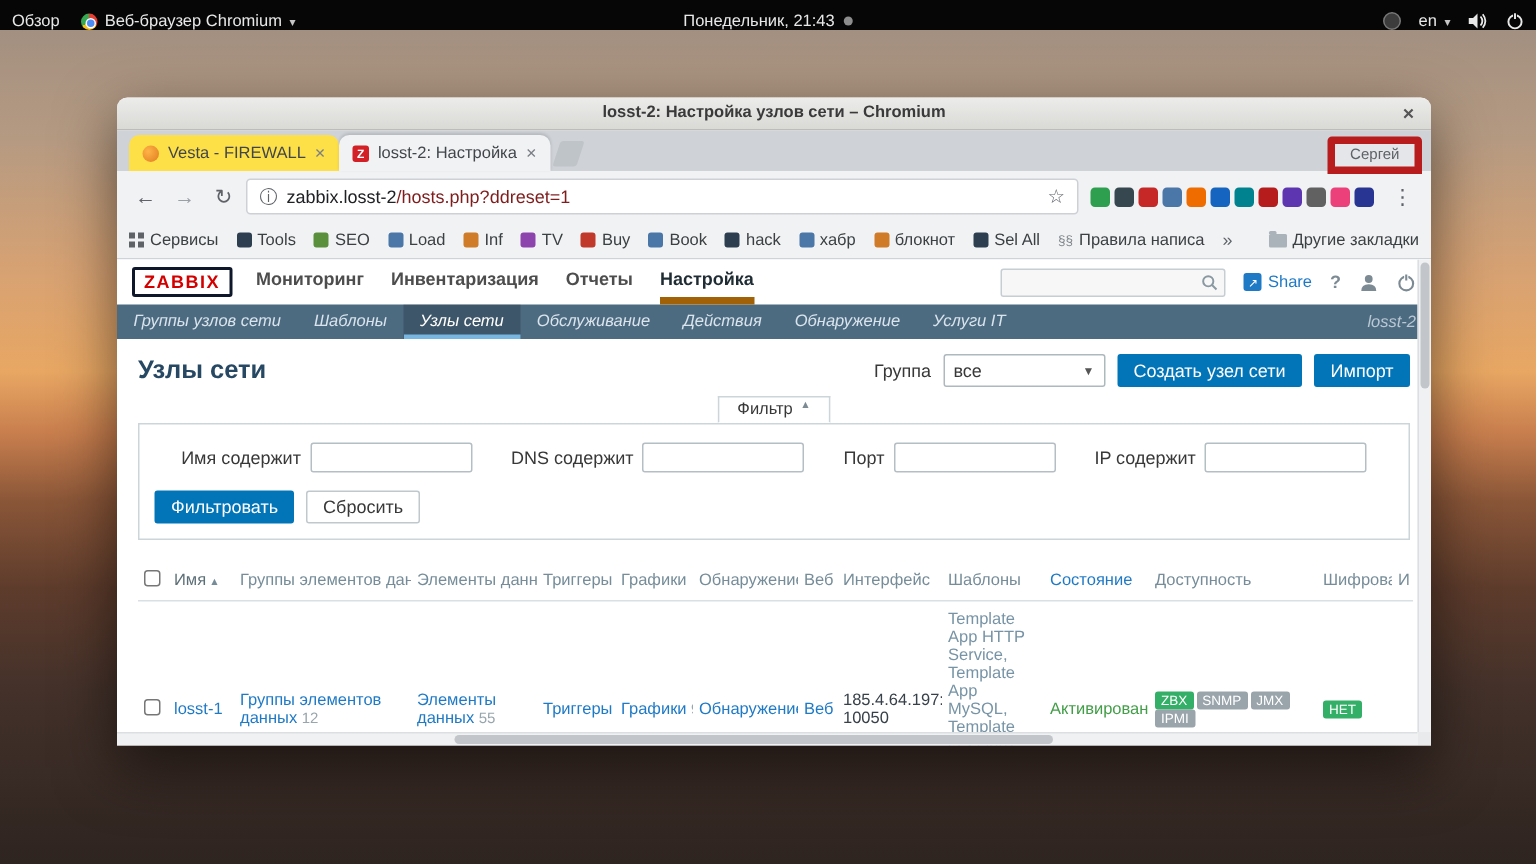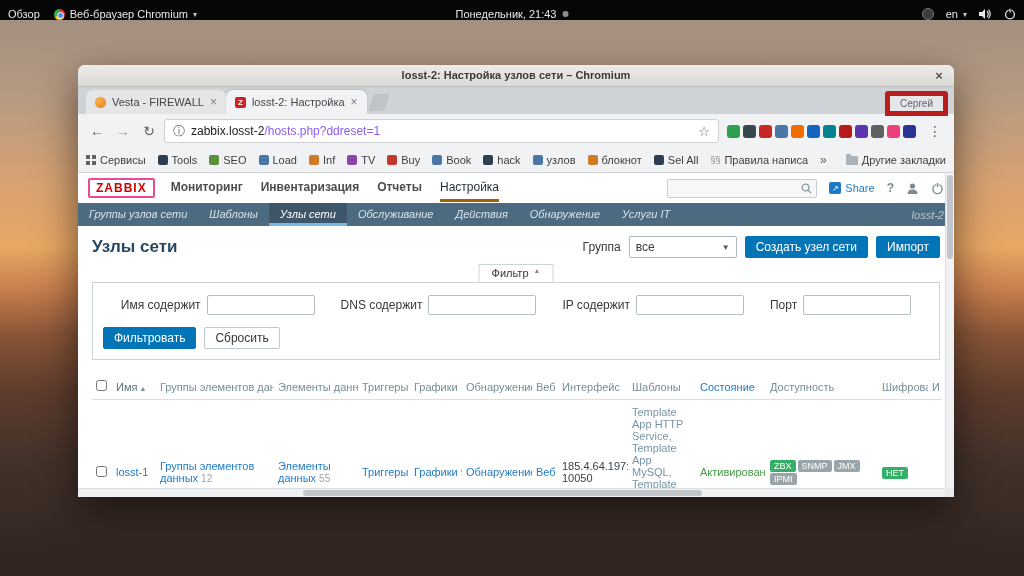--- a/index.html
+++ b/index.html
@@ -32,41 +32,41 @@
     border-radius:7px 7px 0 0; box-shadow:0 14px 40px rgba(0,0,0,.55); overflow:hidden; background:#fff; }
 
   .titlebar { height:22px; background:linear-gradient(#eceuea,#dadad7); background:linear-gradient(#ececea,#d9d9d6);
     border-bottom:1px solid #bcbcb8; position:relative; text-align:center;
     font-size:11px; font-weight:bold; color:#3a3a3a; line-height:21px; }
   .win-close { position:absolute; right:7px; top:0; width:16px; line-height:21px; font-size:13px; color:#555; cursor:pointer; }
 
   .tabstrip { height:27px; background:#cfd3d8; display:flex; align-items:flex-end; padding-left:8px; position:relative; }
   .tab { height:24px; display:flex; align-items:center; gap:6px; padding:0 9px; font-size:11px; color:#42464b;
     border-radius:7px 7px 0 0; max-width:170px; }
-  .tab.inactive { background:#e5e5e5; }
+  .tab.inactive { background:#fde047; }
   .tab.active { background:#f1f2f4; box-shadow:0 -1px 2px rgba(0,0,0,.12); }
   .tab-label { white-space:nowrap; overflow:hidden; text-overflow:ellipsis; max-width:118px; }
   .tab-close { font-size:12px; color:#7a7f85; cursor:pointer; }
   .fav-vesta { width:11px; height:11px; border-radius:50%; background:radial-gradient(circle at 35% 35%, #ffb347, #e07b1f); }
   .fav-zabbix { width:11px; height:11px; background:#d31f26; color:#fff; font-size:8px; font-weight:bold;
     display:flex; align-items:center; justify-content:center; border-radius:2px; }
   .newtab { width:16px; height:17px; background:#bfc4c9; margin-left:4px; transform:skewX(-18deg); border-radius:2px; margin-bottom:3px; }
   .profile-chip { position:absolute; right:6px; top:4px; background:#e4e6e9; border:5px solid #b91c1c;
     border-radius:3px 3px 0 0; font-size:10px; color:#5f6368; padding:2px 10px; }
 
   .toolbar { height:34px; background:#f1f2f4; display:flex; align-items:center; gap:4px; padding:0 8px; }
   .nav-btn { width:22px; height:22px; display:flex; align-items:center; justify-content:center;
     font-size:14px; color:#5f6368; border-radius:50%; cursor:pointer; }
   .nav-btn.dim { color:#9aa0a6; }
   .omnibox { flex:1; height:24px; background:#fff; border:1px solid #cdd0d4; border-radius:3px;
     display:flex; align-items:center; padding:0 8px; gap:6px; min-width:220px; }
   .info-ico { color:#5f6368; font-size:12px; }
   .url { font-size:12px; white-space:nowrap; overflow:hidden; }
   .url .host { color:#202124; }
-  .url .path { color:#8b5cf6; }
+  .url .path { color:#7f1d1d; }
   .star { margin-left:auto; color:#5f6368; font-size:13px; }
   .extensions { display:flex; align-items:center; gap:3px; padding:0 4px; }
   .ext-dot { width:13px; height:13px; border-radius:3px; display:inline-block; }
   .menu-dots { font-size:14px; color:#5f6368; padding:0 4px; }
 
   .bookmarks { height:25px; background:#f1f2f4; border-bottom:1px solid #cfd3d7; display:flex; align-items:center;
     padding:0 8px; gap:12px; font-size:11px; color:#3c4043; white-space:nowrap; overflow:hidden; }
   .bm { display:flex; align-items:center; gap:4px; cursor:pointer; }
   .bm-ico { width:10px; height:10px; border-radius:2px; background:#b6bcc2; flex:0 0 auto; }
   .bm-ico.c1{background:#5a8f3c}.bm-ico.c2{background:#4a76a8}.bm-ico.c3{background:#d07b28}
@@ -76,25 +76,25 @@
   .bm-ico-txt { font-size:9px; color:#80868b; }
   .overflow-chev { color:#5f6368; font-size:12px; }
   .folder-ico { width:12px; height:9px; background:#aab2ba; border-radius:1px; position:relative; }
   .folder-ico::before { content:""; position:absolute; top:-2px; left:0; width:5px; height:2px; background:#aab2ba; border-radius:1px 1px 0 0; }
   .bm-right { margin-left:auto; display:flex; align-items:center; gap:4px; }
 
   
   .page { position:relative; height:324px; background:#fff; overflow:hidden; }
 
   .zheader { height:30px; display:flex; align-items:center; gap:16px; padding:0 10px; background:#fff; }
-  .zlogo { color:#d40000; border:2px solid #ec4899; font-weight:bold; font-size:12px; letter-spacing:1px;
+  .zlogo { color:#d40000; border:2px solid #0f172a; font-weight:bold; font-size:12px; letter-spacing:1px;
     padding:1px 6px; border-radius:2px; }
   .znav { display:flex; gap:18px; font-size:12px; color:#4d4d4d; }
   .znav-item { padding:6px 0 5px; cursor:pointer;font-weight:bold; }
-  .znav-item.active { color:#1f2c33; font-weight:normal; border-bottom:3px solid #a16207; }
+  .znav-item.active { color:#1f2c33; font-weight:bold; border-bottom:5px solid #a16207; }
   .zheader-right { margin-left:auto; display:flex; align-items:center; gap:12px; }
   .zsearch { width:150px; height:19px; background:#f7f7f7; border:1px solid #c7ced3; border-radius:2px;
     display:flex; align-items:center; justify-content:flex-end; padding:0 4px; }
   .share { display:flex; align-items:center; gap:4px; font-size:11px; color:#1f7ac6; }
   .share-ico { width:12px; height:12px; background:#1f7ac6; color:#fff; font-size:8px; display:flex;
     align-items:center; justify-content:center; border-radius:2px; }
   .zhelp { color:#7c8a93; font-size:12px; font-weight:bold; }
 
   .subnav { height:23px; background:#4c6a80; display:flex; align-items:center; font-size:11px;font-style:italic; }
   .subnav-item { color:#d9e4ec; padding:0 11px; line-height:23px; height:23px; cursor:pointer; }
@@ -271,21 +271,21 @@
       <span class="bm">
           <span class="bm-ico c2"></span>
           <span>Book</span>
         </span>
       <span class="bm">
           <span class="bm-ico c6"></span>
           <span>hack</span>
         </span>
       <span class="bm">
           <span class="bm-ico c2"></span>
-          <span>узлов</span>
+          <span>хабр</span>
         </span>
       <span class="bm">
           <span class="bm-ico c3"></span>
           <span>блокнот</span>
         </span>
       <span class="bm">
           <span class="bm-ico c6"></span>
           <span>Sel All</span>
         </span>
       <span class="bm">
@@ -367,25 +367,25 @@
           <div class="filter-fields">
             <span class="ffield">
               <span>Имя содержит</span>
               <input type="text" style="">
             </span>
             <span class="ffield">
               <span>DNS содержит</span>
               <input type="text" style="">
             </span>
             <span class="ffield">
-              <span>IP содержит</span>
+              <span>Порт</span>
               <input type="text" style="">
             </span>
             <span class="ffield">
-              <span>Порт</span>
+              <span>IP содержит</span>
               <input type="text" style="">
             </span>
           </div>
           <div class="filter-btns">
             <button class="zbtn">Фильтровать</button>
             <button class="zbtn secondary">Сбросить</button>
           </div>
         </div>
 
         <table class="hosts">

